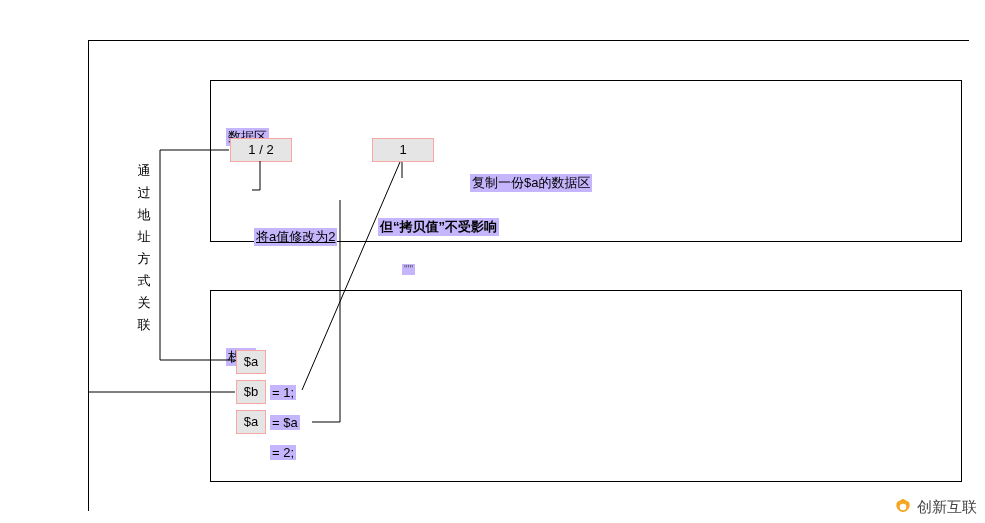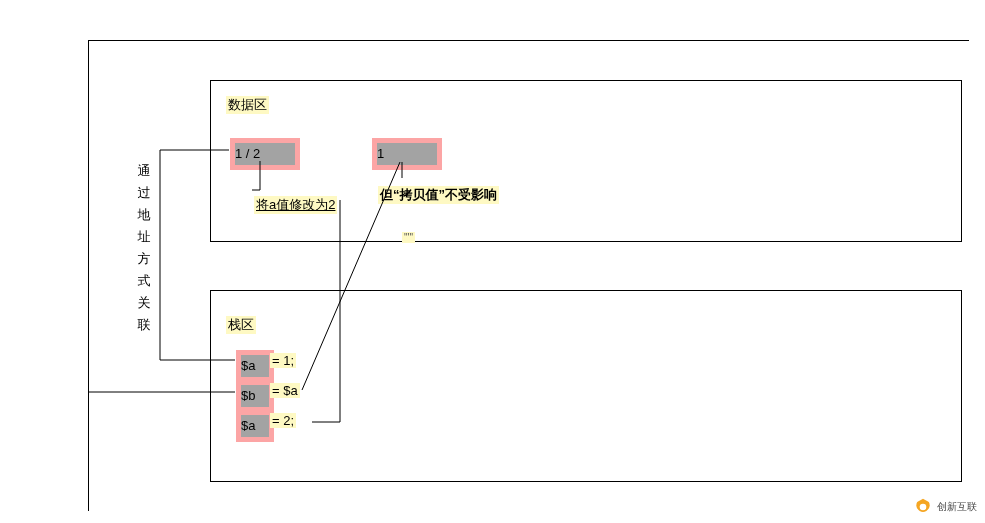--- a/index.html
+++ b/index.html
@@ -1,38 +1,39 @@
 <!DOCTYPE html>
 <html><head>
 <meta charset="utf-8">
 <style>
   html,body{margin:0;padding:0;width:985px;height:523px;background:#fff;font-family:"Microsoft YaHei","SimSun",sans-serif;font-size:13px;color:#000;}
   .canvas{position:relative;width:985px;height:523px;}
   .box{position:absolute;border:1px solid #000;background:#fff;}
-  .label{position:absolute;background:#fef9c3;padding:0 2px;}
-  .cell{position:absolute;border:5px solid #fca5a5;line-height:22px;height:22px;background:#a3a3a3;}
+  .label{position:absolute;background:#c4b5fd;padding:0 2px;margin-top:32px;}
+  .cell{position:absolute;border:1px solid #fca5a5;text-align:center;line-height:22px;height:22px;background:#e5e5e5;}
   .vtext{position:absolute;width:18px;text-align:center;line-height:22px;}
   .bold{font-weight:700;}
   svg{position:absolute;top:0;left:0;pointer-events:none;}
-  .watermark{position:absolute;right:8px;bottom:6px;font-size:10px;color:#444;display:flex;align-items:center;gap:4px;}
+  .watermark{position:absolute;right:8px;bottom:6px;font-size:15px;color:#444;display:flex;align-items:center;gap:4px;}
   .wm-icon{width:20px;height:20px;display:inline-block;}
 </style>
 </head>
 <body>
 
 <div class="canvas">
 
   <div class="box" style="left:88px;top:40px;width:880px;height:470px;border-right:none;border-bottom:none;"></div>
 
   <div class="box" style="left:210px;top:80px;width:750px;height:160px;"></div>
   <span class="label" style="left:226px;top:96px;">数据区</span>
 
   <div class="cell" style="left:230px;top:138px;width:60px;">1 / 2</div>
   <div class="cell" style="left:372px;top:138px;width:60px;">1</div>
 
+  <span class="label" style="left:470px;top:142px;">复制一份$a的数据区</span>
   <span class="label" style="left:254px;top:196px;text-decoration:underline;">将a值修改为2</span>
   <span class="label bold" style="left:378px;top:186px;">但“拷贝值”不受影响</span>
   <span class="label" style="left:402px;top:232px;font-size:10px;color:#555;">"'"</span>
 
   <div class="box" style="left:210px;top:290px;width:750px;height:190px;"></div>
   <span class="label" style="left:226px;top:316px;">栈区</span>
 
   <div style="position:absolute;left:236px;top:350px;width:90px;height:22px;">
     <span class="cell" style="left:0;top:0;width:28px;">$a</span>
     <span class="label" style="left:34px;top:3px;">= 1;</span>

